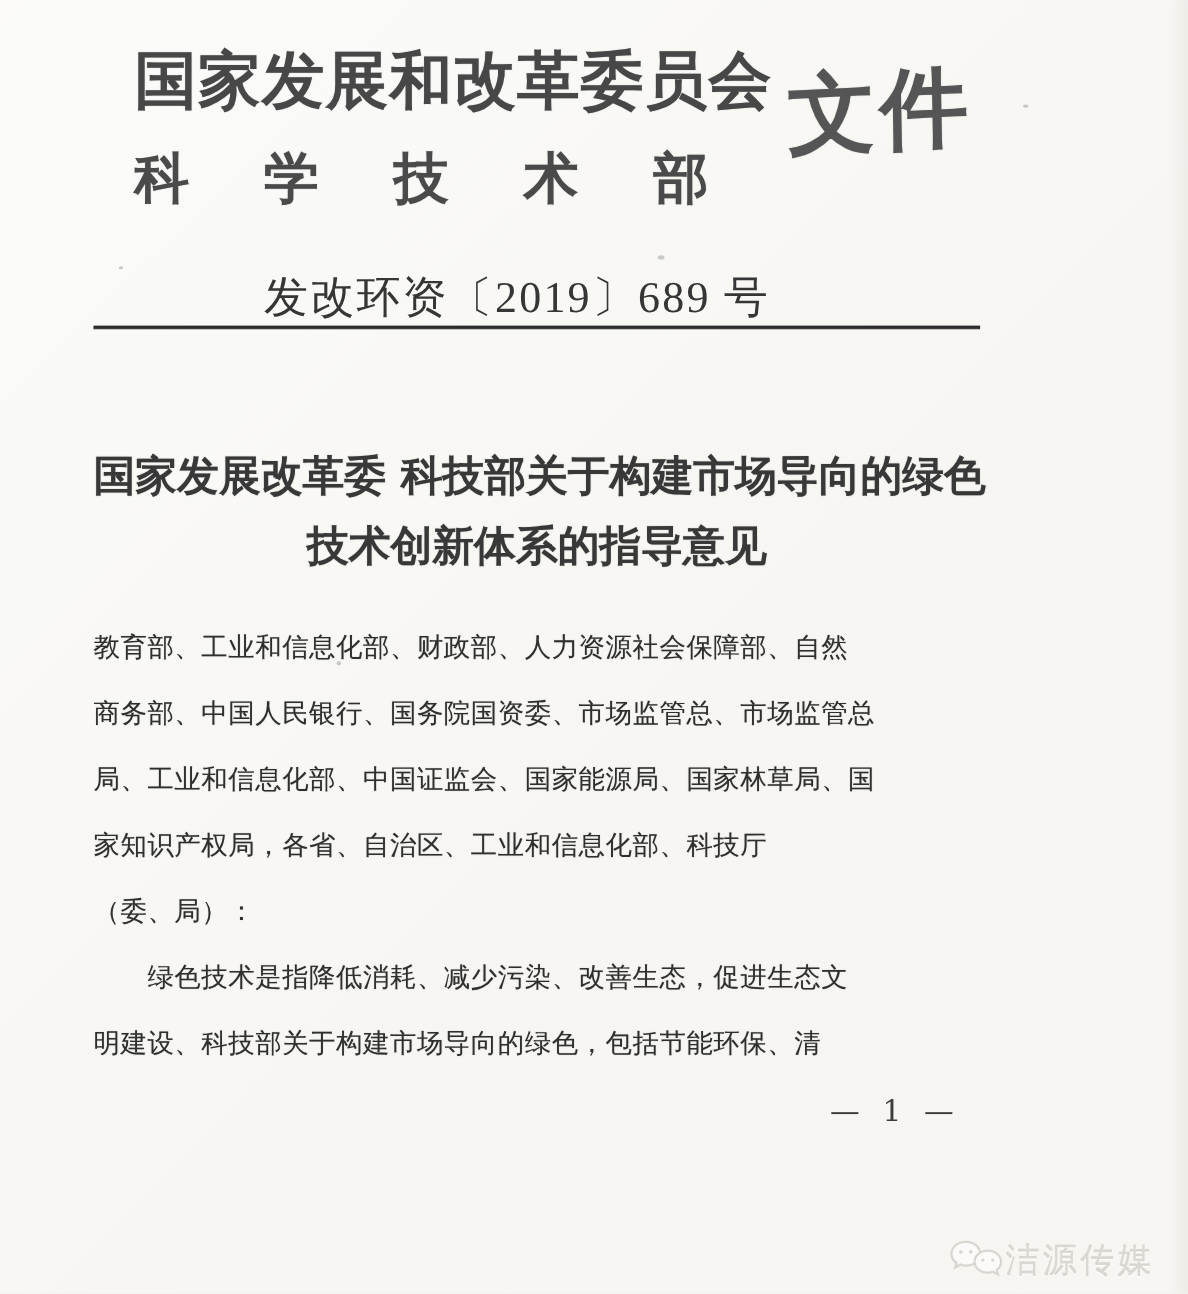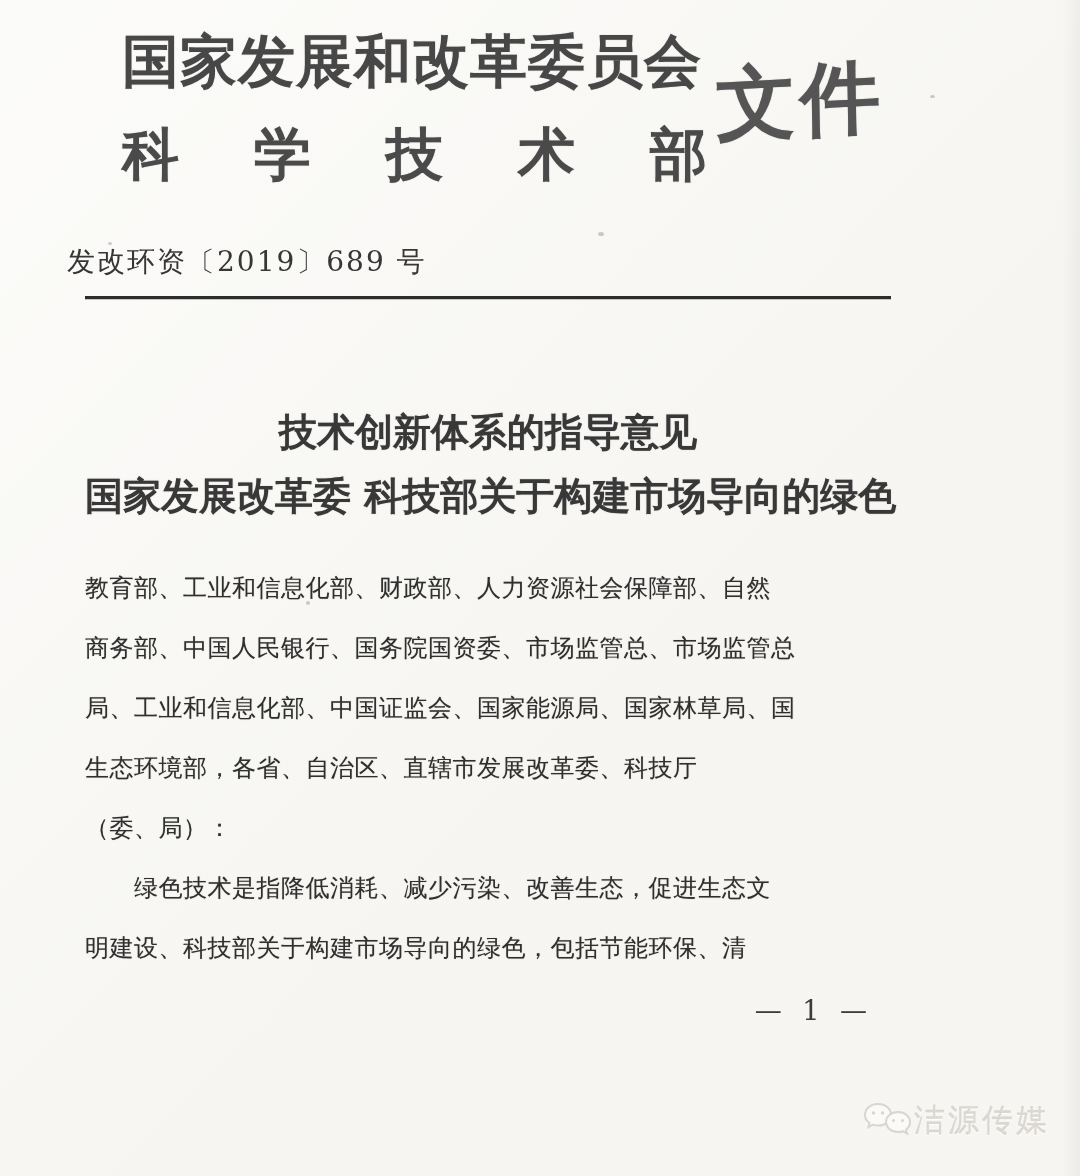--- a/index.html
+++ b/index.html
@@ -16,34 +16,34 @@
     background:
       linear-gradient(135deg, rgba(255,255,255,0.6) 0%, rgba(244,243,239,0.2) 60%),
       #f7f6f2;
     overflow: hidden;
     color: #3a3a3a;
   }
   
   .letterhead {
     position: absolute;
     left: 122px;
-    top: 24px;
+    top: 36px;
     width: 592px;
   }
   .org-line1 {
     font-size: 57px;
     font-weight: bold;
     letter-spacing: 1px;
     color: #474747;
     white-space: nowrap;
     text-shadow: 0 0 1px rgba(70,70,70,0.45);
   }
   .org-line2 {
     margin-top: 16px;
-    font-size: 57px;
+    font-size: 50px;
     font-weight: bold;
     letter-spacing: 9px;
     color: #4a4a4a;
     white-space: nowrap;
     text-shadow: 0 0 1px rgba(70,70,70,0.45);
   }
   .doc-type {
     position: absolute;
     left: 716px;
     top: 48px;
@@ -54,25 +54,26 @@
     transform: rotate(-3deg) skewX(-2deg);
     white-space: nowrap;
     text-shadow: 0 0 1px rgba(80,80,80,0.5);
   }
   
   .doc-number {
     position: absolute;
     left: 85px;
     top: 243px;
     width: 806px;
-    text-align: left;
-    font-size: 28px;
+    text-align: center;
+    font-size: 40px;
     color: #363636;
     letter-spacing: 2px;
     transform: translateX(-18px);
+    font-family: Liberation Serif, serif;
   }
   .rule {
     position: absolute;
     left: 85px;
     top: 296px;
     width: 806px;
     height: 3px;
     background: #2d2d2d;
     box-shadow: 0 1px 0 rgba(45,45,45,0.25);
   }
@@ -111,21 +112,21 @@
     top: 995px;
     right: 207px;
     font-size: 27px;
     letter-spacing: 6px;
     color: #3c3c3c;
   }
   
   .watermark {
     position: absolute;
     right: 30px;
-    top: 1100px;
+    top: 1125px;
     display: flex;
     align-items: center;
     gap: 0;
   }
   .watermark-text {
     font-family: "DejaVu Sans", "Liberation Sans", sans-serif;
     font-size: 31px;
     letter-spacing: 3px;
     color: #dbd8d3;
     text-shadow: 0 1px 0 #ffffff, 0 -1px 0 rgba(190,187,182,0.55);
@@ -152,29 +153,29 @@
     <div class="org-line1">国家发展和改革委员会</div>
     <div class="org-line2">科　学　技　术　部</div>
   </div>
   <div class="doc-type">文件</div>
 
   <div class="doc-number">发改环资〔2019〕689 号</div>
 
   <div class="rule"></div>
 
   <div class="title-block">
+    <div class="title-line">国家发展改革委 科技部关于构建市场导向的绿色</div>
     <div class="title-line">技术创新体系的指导意见</div>
-    <div class="title-line">国家发展改革委 科技部关于构建市场导向的绿色</div>
   </div>
 
   <div class="body-block">
     <div class="body-line">教育部、工业和信息化部、财政部、人力资源社会保障部、自然</div>
     <div class="body-line">商务部、中国人民银行、国务院国资委、市场监管总、市场监管总</div>
     <div class="body-line">局、工业和信息化部、中国证监会、国家能源局、国家林草局、国</div>
-    <div class="body-line">生态环境部，各省、自治区、直辖市发展改革委、科技厅</div>
+    <div class="body-line">家知识产权局，各省、自治区、工业和信息化部、科技厅</div>
     <div class="body-line">（委、局）：</div>
     <div class="body-line">　　绿色技术是指降低消耗、减少污染、改善生态，促进生态文</div>
     <div class="body-line">明建设、科技部关于构建市场导向的绿色，包括节能环保、清</div>
   </div>
 
   <div class="page-number">— 1 —</div>
 
   <div class="watermark">
     <span class="wechat-icon">
       <svg width="52" height="42" viewBox="0 0 52 42">

